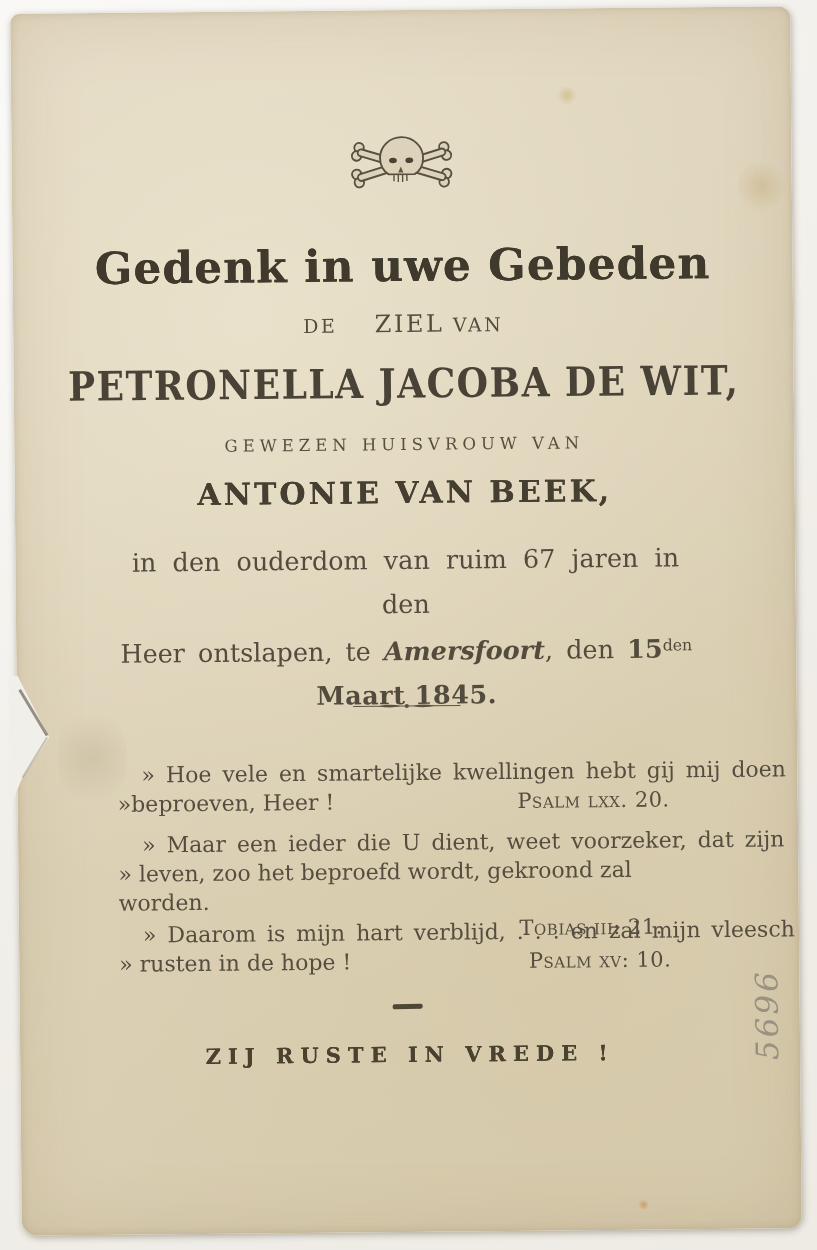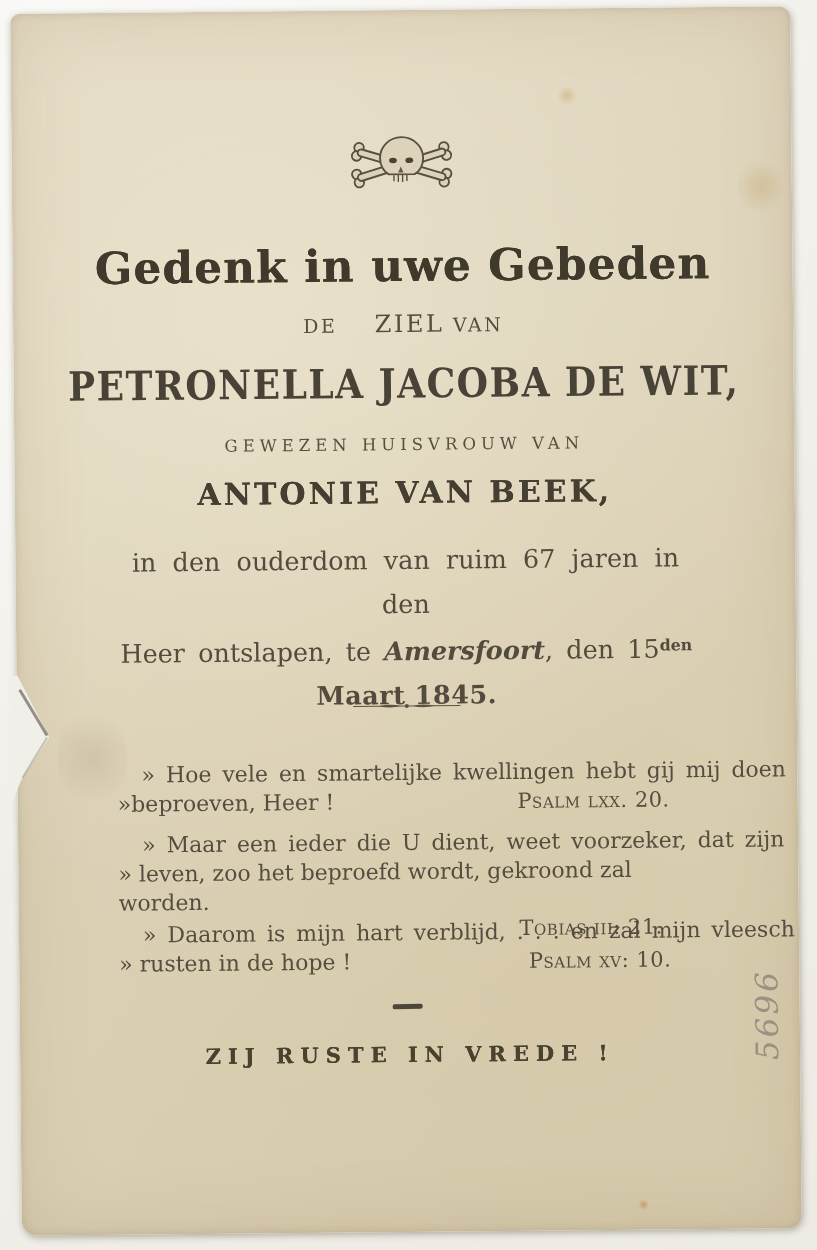--- a/index.html
+++ b/index.html
@@ -54,22 +54,22 @@
     font-size:30px;font-weight:700;color:#453f31;letter-spacing:3px;
     text-shadow:0 0 .4px #453f31;
   }
   .notice{
     position:absolute;left:95px;width:590px;top:528px;text-align:center;
     font-size:25.5px;color:#534b3d;line-height:44px;
   }
   .notice .l1{word-spacing:8px;}
   .notice .l2{word-spacing:5px;}
   .notice .place{font-weight:700;font-style:italic;}
-  .notice .day{font-weight:400;}
-  .notice .sup{font-size:.62em;vertical-align:.45em;font-weight:700;}
+  .notice .day{font-weight:700;}
+  .notice .sup{font-size:.62em;vertical-align:.45em;font-weight:400;}
   .notice .l3{font-weight:700;letter-spacing:.5px;}
   .divider{position:absolute;left:0;right:0;top:688px;text-align:center;}
   .quote{position:absolute;left:100px;width:580px;color:#554d3f;font-size:22px;line-height:29px;}
   .q1{top:748px;} .q2{top:818px;} .q3{top:908px;}
   .quote .l1{text-indent:24px;word-spacing:4px;white-space:nowrap;}
   .quote .row{display:flex;justify-content:space-between;align-items:baseline;}
   .quote .ref{font-variant:small-caps;font-size:21px;padding-right:28px;letter-spacing:.5px;}
   .quote .ref-line{text-align:right;padding-right:36px;}
   .rule{
     position:absolute;left:50%;top:994px;width:30px;height:5px;margin-left:-2px;

